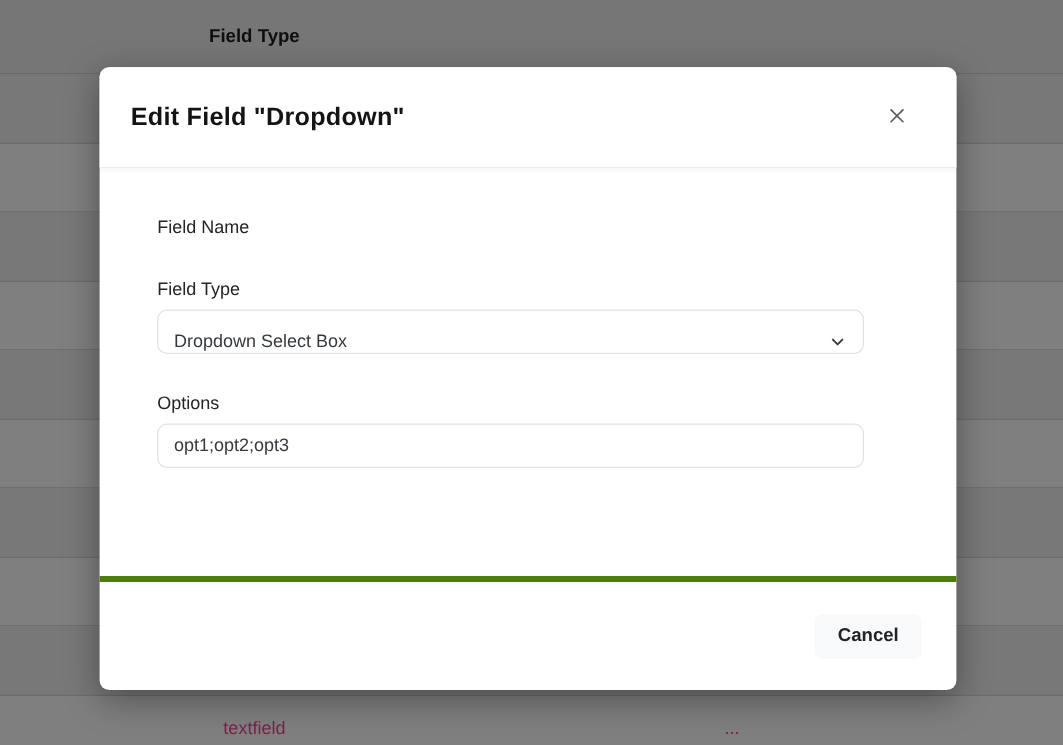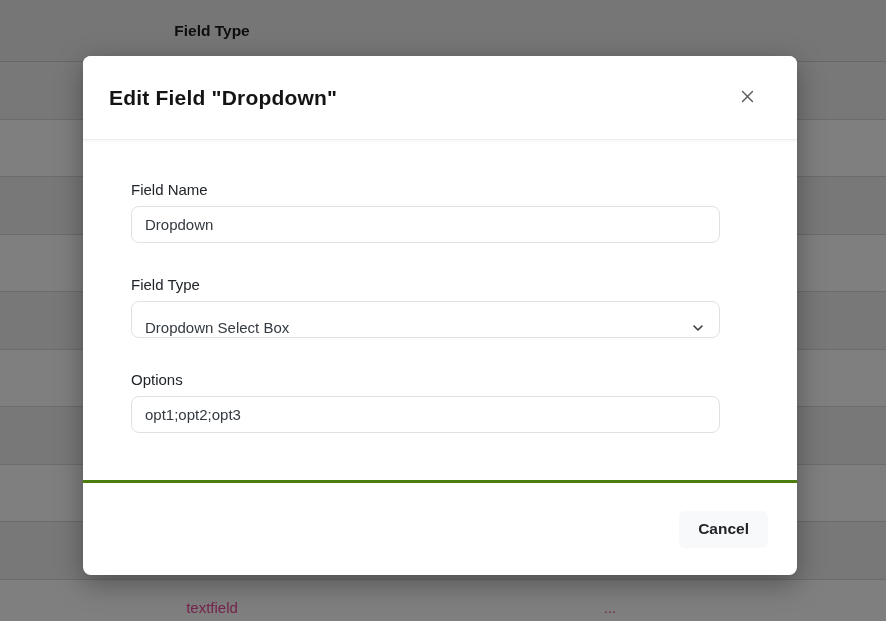--- a/index.html
+++ b/index.html
@@ -91,21 +91,21 @@
     border:1px solid #dee2e6;
     border-radius:8px;
     padding:16px 13px 0 13px;
     display:flex; align-items:center; justify-content:space-between;
     font-size:15px; color:#343a40;
     background:#fff;
     cursor:pointer;
   }
   .modal-footer {
     flex:0 0 95px;
-    border-top:3px solid #4d7c0f;
+    border-top:5px solid #4d7c0f;
     display:flex; align-items:center; justify-content:flex-end;
     gap:9px;
     padding:0 29px;
   }
   .btn {
     height:37px;
     border:none; border-radius:6px;
     font-family:inherit;
     font-size:15.5px; font-weight:600;
     padding:0 19px;
@@ -151,21 +151,20 @@
           <line x1="5" y1="5" x2="19" y2="19"></line>
           <line x1="19" y1="5" x2="5" y2="19"></line>
         </svg>
       </span>
     </button>
   </div>
 
   <div class="modal-body">
     <div class="form-group">
       <label class="form-label">Field Name</label>
-      <input class="text-input" type="text" value="Dropdown" style="">
     </div>
 
     <div class="form-group">
       <label class="form-label">Field Type</label>
       <div class="select-box">
         <span>Dropdown Select Box</span>
         <span style="display:flex;align-items:center;">
           <svg width="16" height="16" viewBox="0 0 24 24" fill="none" stroke="#3a3a3a" stroke-width="2.4" stroke-linecap="round" stroke-linejoin="round">
             <polyline points="6 9 12 15 18 9"></polyline>
           </svg>

